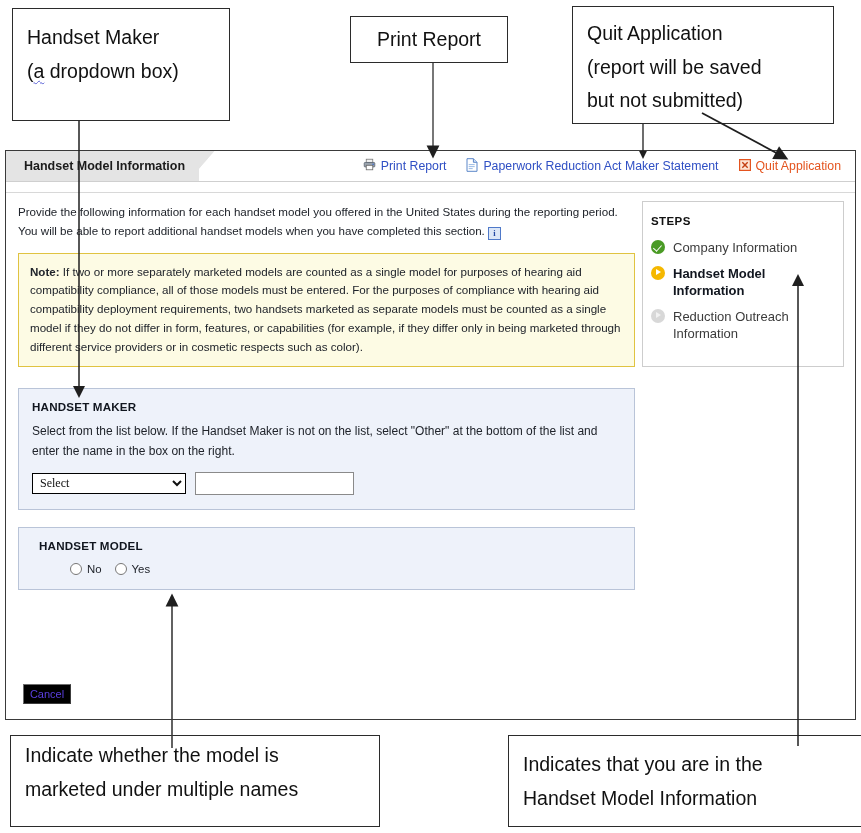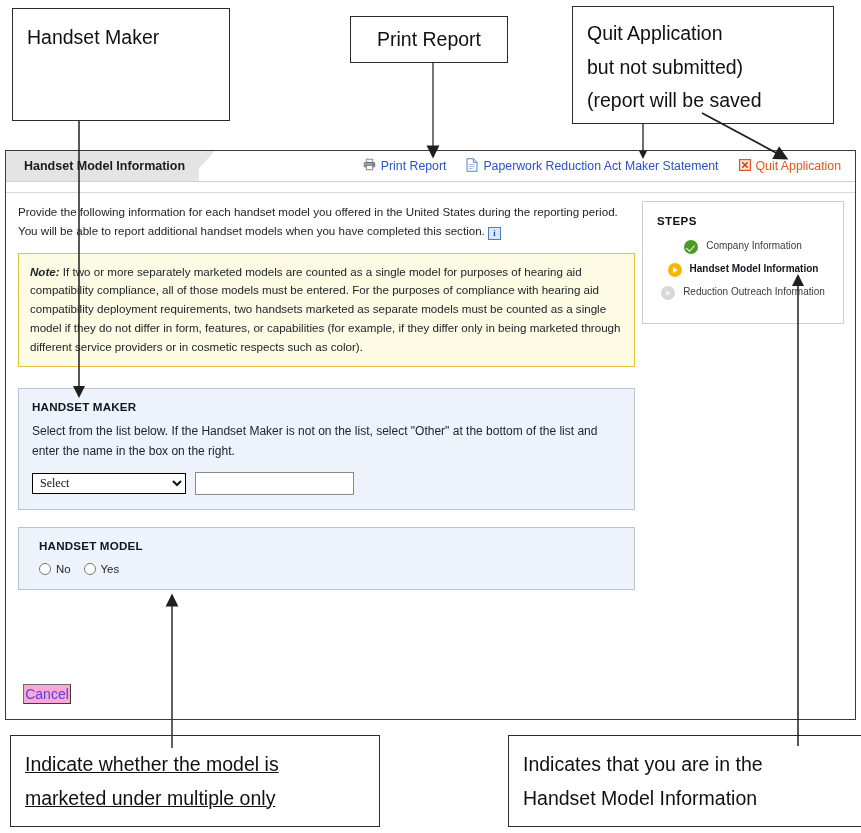--- a/index.html
+++ b/index.html
@@ -26,21 +26,21 @@
   .callout .wavy{
     text-decoration:underline;
     text-decoration-style:wavy;
     text-decoration-color:#5b63d6;
     text-decoration-thickness:1px;
     text-underline-offset:2px;
   }
   #co-maker{left:12px;top:8px;width:218px;height:113px;padding-top:12px;}
   #co-print{left:350px;top:16px;width:158px;height:47px;display:flex;align-items:center;justify-content:center;}
   #co-quit{left:572px;top:6px;width:262px;height:118px;padding-top:10px;}
-  #co-multi{left:10px;top:735px;width:370px;height:92px;padding-top:12px;text-decoration:underline;}
+  #co-multi{left:10px;top:735px;width:370px;height:92px;padding-top:3px;}
   #co-steps{left:508px;top:735px;width:412px;height:92px;padding-top:12px;}
 
   
   .arrow-layer{position:absolute;left:0;top:0;width:861px;height:833px;z-index:60;pointer-events:none;}
 
   
   #app{
     position:absolute;left:5px;top:150px;width:851px;height:570px;
     border:1.6px solid #3a3a3a;
     background:#ffffff;
@@ -83,21 +83,21 @@
     border:1px solid #4f79c9;background:#dce7f7;color:#2348a3;
     font-size:8.5px;font-weight:bold;line-height:10px;text-align:center;
     margin-left:3px;font-family:"Liberation Serif", serif;
   }
   .note{
     margin-top:12px;width:617px;box-sizing:border-box;
     background:#fdfbe4;border:1.3px solid #e0c341;
     padding:9px 11px 10px 11px;
     font-size:11.6px;color:#20242b;line-height:1.62;
   }
-  .note b{font-style:italic;text-align:center;}
+  .note b{text-align:center;}
 
   .panel{
     margin-top:21px;width:617px;box-sizing:border-box;
     background:#eef2fa;border:1px solid #b9c4d8;
     padding:11px 13px 14px 13px;
   }
   .panel.second{margin-top:17px;padding-left:20px;}
   .panel h3{
     margin:0 0 9px 0;font-size:11.6px;font-weight:bold;color:#11161f;letter-spacing:.2px;
   }
@@ -105,32 +105,32 @@
   .panel p .it{font-style:italic;}
   .row-controls{margin-top:11px;display:flex;align-items:center;gap:9px;}
   select.maker{
     width:154px;height:21px;font-size:12px;font-family:Liberation Serif, serif;
     border:1px solid #000000;background:#ffffff;color:#111;padding-left:3px;
   }
   input.makername{
     width:152px;height:19px;border:1px solid #8a8a8a;background:#ffffff;
     font-size:11.5px;font-family:"Liberation Sans",sans-serif;padding-left:3px;
   }
-  .radios{margin-top:11px;display:flex;align-items:center;gap:13px;font-size:11.4px;color:#20242b;}
+  .radios{margin-top:11px;display:flex;align-items:center;gap:13px;font-size:11.4px;color:#20242b;margin-left:31px;}
   .radios label{display:flex;align-items:center;gap:5px;cursor:pointer;}
   .radios input{margin:0;width:12px;height:12px;}
 
   
   .steps{
     position:absolute;right:11px;top:50px;width:202px;
     background:#ffffff;border:1px solid #cdcdcd;
-    padding:13px 14px 15px 14px;box-sizing:border-box;
+    padding:13px 14px 15px 8px;box-sizing:border-box;
   }
   .steps h4{margin:0 0 12px 0;font-size:11.5px;font-weight:bold;color:#111;letter-spacing:.4px;}
-  .step{display:flex;align-items:flex-start;gap:8px;margin-bottom:8px;font-size:10px;color:#3b3b3b;line-height:1.35;justify-content:center;}
+  .step{display:flex;align-items:flex-start;gap:8px;margin-bottom:8px;font-size:13px;color:#3b3b3b;line-height:1.35;}
   .step.current{font-weight:bold;color:#11161f;}
   .bullet{flex:0 0 auto;width:14px;height:14px;border-radius:50%;margin-top:1px;position:relative;}
   .bullet.done{background:#4a9b25;}
   .bullet.done::after{
     content:"";position:absolute;left:4px;top:2.5px;width:3.5px;height:7px;
     border:solid #ffffff;border-width:0 1.8px 1.8px 0;transform:rotate(42deg);
   }
   .bullet.active{background:#f5b800;}
   .bullet.active::after{
     content:"";position:absolute;left:5px;top:3.5px;
@@ -138,48 +138,49 @@
   }
   .bullet.pending{background:#d8d8d8;}
   .bullet.pending::after{
     content:"";position:absolute;left:5px;top:3.5px;
     border-top:3.5px solid transparent;border-bottom:3.5px solid transparent;border-left:5px solid #f2f2f2;
   }
 
   
   .cancel-wrap{position:absolute;left:17px;top:533px;}
   button.cancel{
-    width:48px;height:20px;font-size:14px;
+    width:48px;height:20px;font-size:11px;
     font-family:"Liberation Sans",sans-serif;
-    color:#5b3fe0;background:#f9a8d4;
+    color:#5b3fe0;background:#000000;
     border:1px solid #6d6d6d;
     border-right-color:#3c3c3c;border-bottom-color:#3c3c3c;
     cursor:pointer;padding:0;
   }
 </style>
 </head>
 <body>
 
 <div class="callout" id="co-maker">
   <span class="ln">Handset Maker</span>
+  <span class="ln"><span>(</span><span class="wavy">a</span><span> dropdown box)</span></span>
 </div>
 
 <div class="callout" id="co-print">
   <span class="ln">Print Report</span>
 </div>
 
 <div class="callout" id="co-quit">
   <span class="ln">Quit Application</span>
+  <span class="ln">(report will be saved</span>
   <span class="ln">but not submitted)</span>
-  <span class="ln">(report will be saved</span>
 </div>
 
 <div class="callout" id="co-multi">
   <span class="ln">Indicate whether the model is</span>
-  <span class="ln">marketed under multiple only</span>
+  <span class="ln">marketed under multiple names</span>
 </div>
 
 <div class="callout" id="co-steps">
   <span class="ln">Indicates that you are in the</span>
   <span class="ln">Handset Model Information</span>
 </div>
 
 <div id="app">
 
   <div class="hdr">

